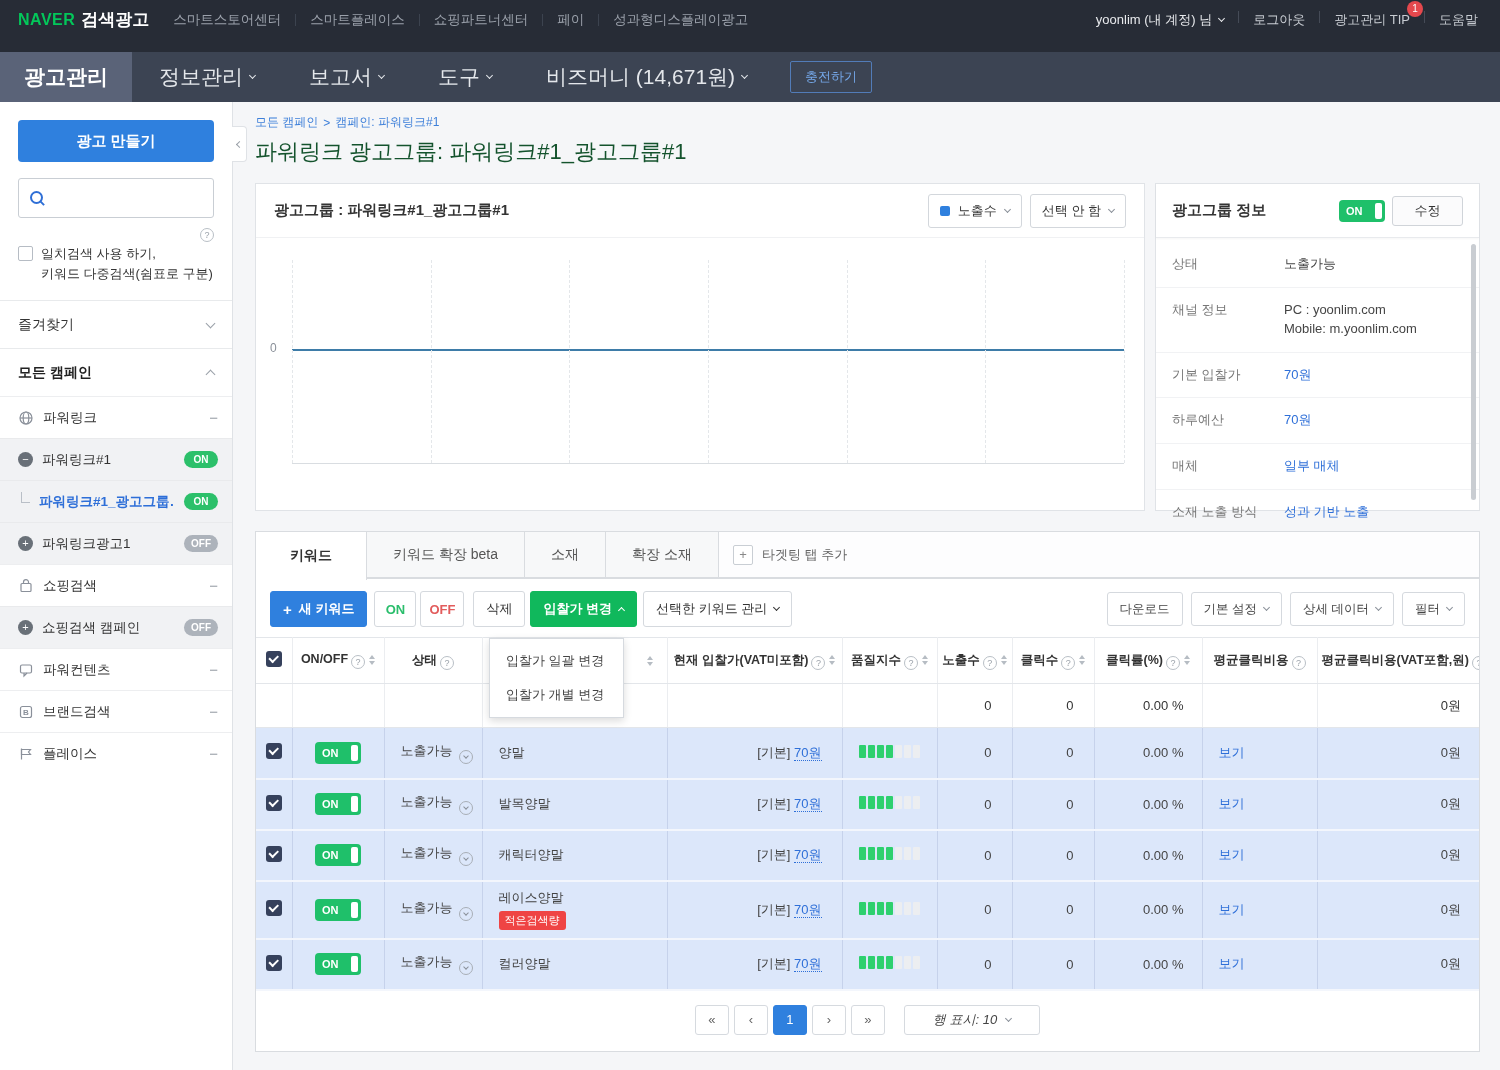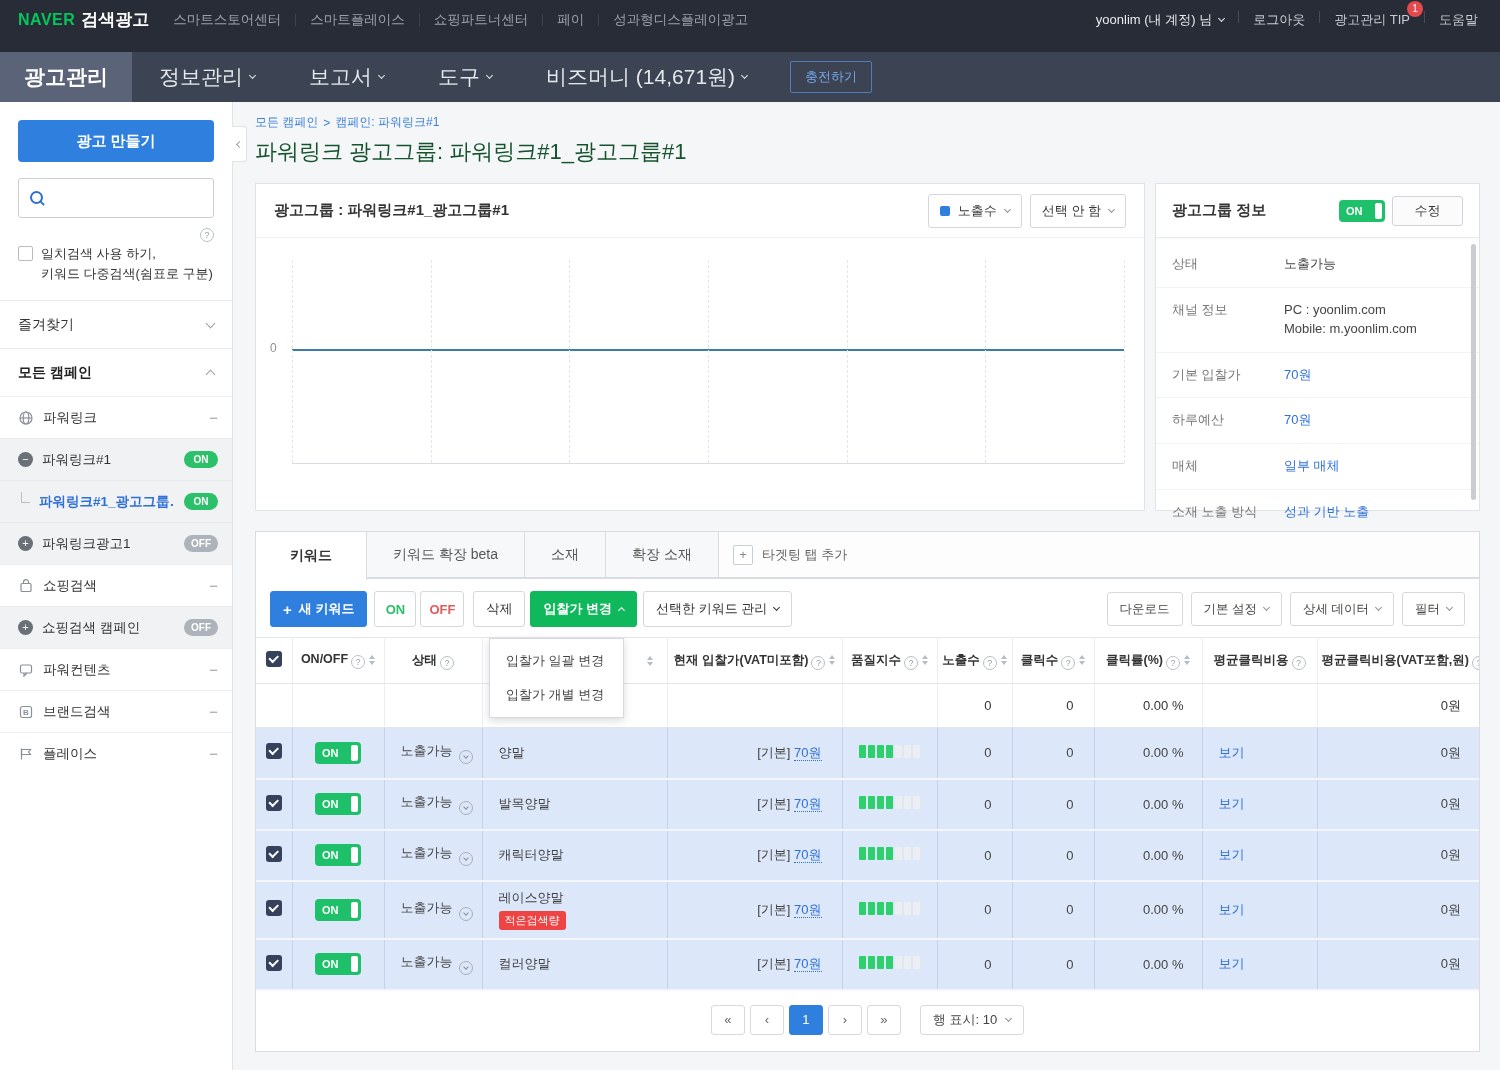--- a/index.html
+++ b/index.html
@@ -175,21 +175,21 @@
   td.r{text-align:right;padding-right:18px !important;}
   td.rr{text-align:right;padding-right:20px !important;}
   .kbadge{display:inline-block;margin-top:4px;background:#ef4444;color:#fff;font-size:11px;border-radius:3px;padding:2px 6px;}
   .bid-link{color:#2E6FD8;border-bottom:1px dotted #2E6FD8;}
   .view-link{color:#2E6FD8;}
   .sum-kw{font-weight:700;}
 
   .pagi{display:flex;justify-content:center;align-items:center;gap:5px;padding:14px 0 16px;}
   .pg{width:34px;height:30px;border:1px solid #D6DADF;border-radius:3px;background:#fff;color:#666;font-size:13px;display:flex;align-items:center;justify-content:center;}
   .pg.active{background:#2F80DE;border-color:#2F80DE;color:#fff;}
-  .rows-sel{margin-left:14px;height:30px;border:1px solid #D6DADF;border-radius:3px;background:#fff;display:flex;align-items:center;gap:9px;padding:0 12px;font-size:13px;color:#444;}
+  .rows-sel{margin-left:14px;height:30px;border:1px solid #D6DADF;border-radius:3px;background:#fff;display:flex;align-items:center;gap:9px;padding:0 28px;font-size:13px;color:#444;font-style:italic;}
   .rows-sel .chv{color:#8A9099;}
 </style>
 </head>
 <body>
 
 <div class="app">
 
   <header class="topbar">
     <div class="brand">
       <span class="nv">NAVER</span>

